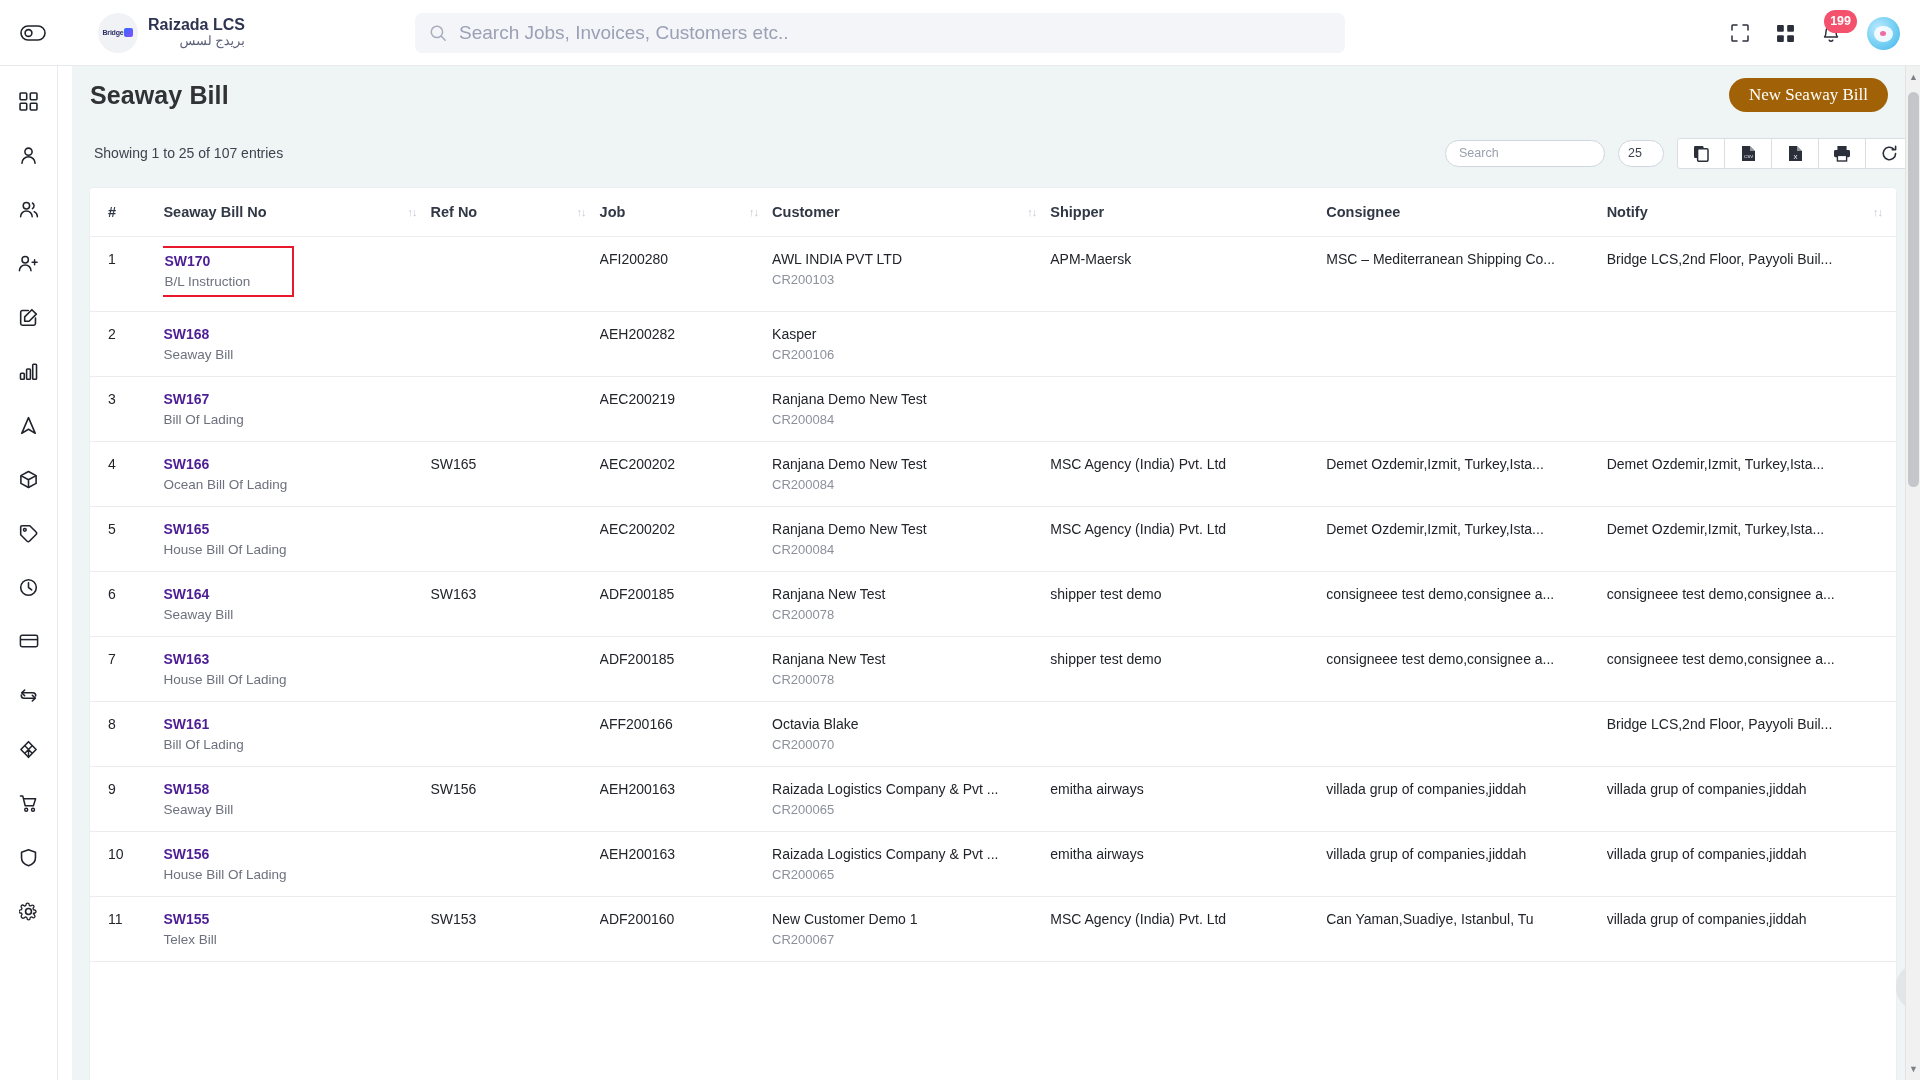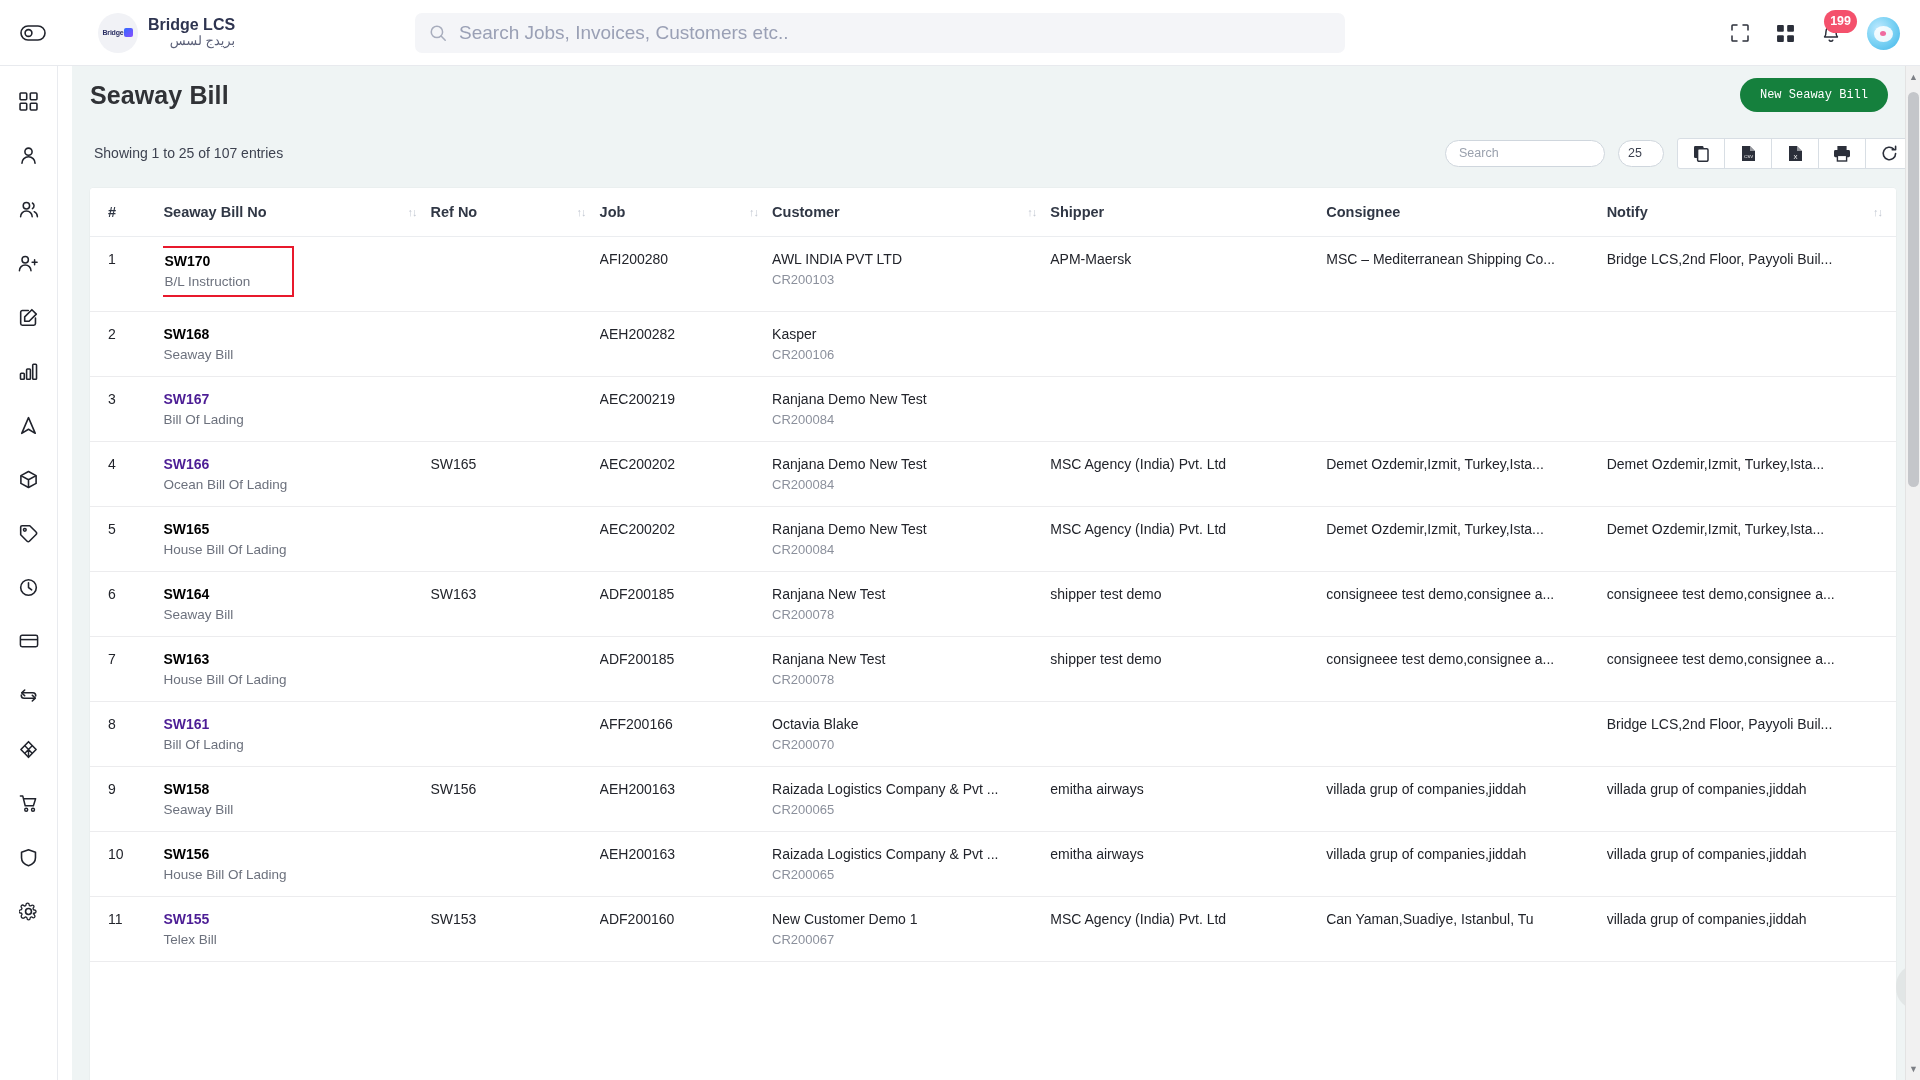--- a/index.html
+++ b/index.html
@@ -95,23 +95,23 @@
     position: absolute; left: 72px; top: 66px;
     width: 1862px; height: 1014px;
     background: #eff4f4; overflow: hidden;
   }
   .page-head {
     height: 58px; display: flex; align-items: center;
     padding: 0 24px 0 18px; justify-content: space-between;
   }
   .page-title { font-size: 25px; font-weight: 700; color: #303236; letter-spacing: .1px; }
   .btn-primary {
-    background: #15803d; color: #fff; border: none;
+    background: #a16207; color: #fff; border: none;
     border-radius: 20px; height: 34px; padding: 0 20px;
-    font-size: 12px; font-family: Liberation Mono, monospace; cursor: pointer;
+    font-size: 17px; font-family: Liberation Serif, serif; cursor: pointer;
     margin-right: 22px;
   }
 
   .card {
     margin: 6px 38px 0 18px;
     background: #ffffff; border-radius: 4px;
     height: 950px; overflow: hidden;
     box-shadow: 0 0 0 1px rgba(0,0,0,.02);
   }
   .card-tools {
@@ -160,21 +160,21 @@
   .c-idx  { width: 66px;  padding-left: 18px !important; color:#3a3d46; }
   .c-no   { width: 240px; }
   .c-ref  { width: 152px; }
   .c-job  { width: 155px; }
   .c-cust { width: 250px; }
   .c-ship { width: 248px; }
   .c-cons { width: 252px; }
   .c-noti { width: 260px; }
 
   .bill-no { font-weight: 700; font-size: 14px; }
-  .bill-no.green { color: #000000; }
+  .bill-no.green { color: #4c1d95; }
   .bill-no.red   { color: #4c1d95; }
   .bill-sub { font-size: 13.5px; color: #6c717d; margin-top: 5px; }
   .cust-sub { font-size: 13px; color: #8b909c; margin-top: 5px; }
   .hl-cell {
     display: inline-block; border: 2px solid #e8192c;
     padding: 5px 42px 6px 3px; margin: -5px 0 0 -4px;
   }
 
   
   .collapse-tab {
@@ -214,21 +214,21 @@
   </div>
 
   <div class="brand-logo">
     <span class="lg">
       <span>Bridge</span>
         <i></i>
     </span>
   </div>
 
   <div class="brand-text">
-    <div class="bt-main">Bridge LCS</div>
+    <div class="bt-main">Raizada LCS</div>
     <div class="bt-sub">بريدج لسس</div>
   </div>
 
   <div class="global-search">
     <svg width="18" height="18" viewBox="0 0 20 20" fill="none">
       <circle cx="8.8" cy="8.8" r="6.3" stroke="#a8adbd" stroke-width="1.7"></circle>
       <line x1="13.4" y1="13.4" x2="18" y2="18" stroke="#a8adbd" stroke-width="1.7" stroke-linecap="round"></line>
     </svg>
     <span class="ph">Search Jobs, Invoices, Customers etc..</span>
   </div>

